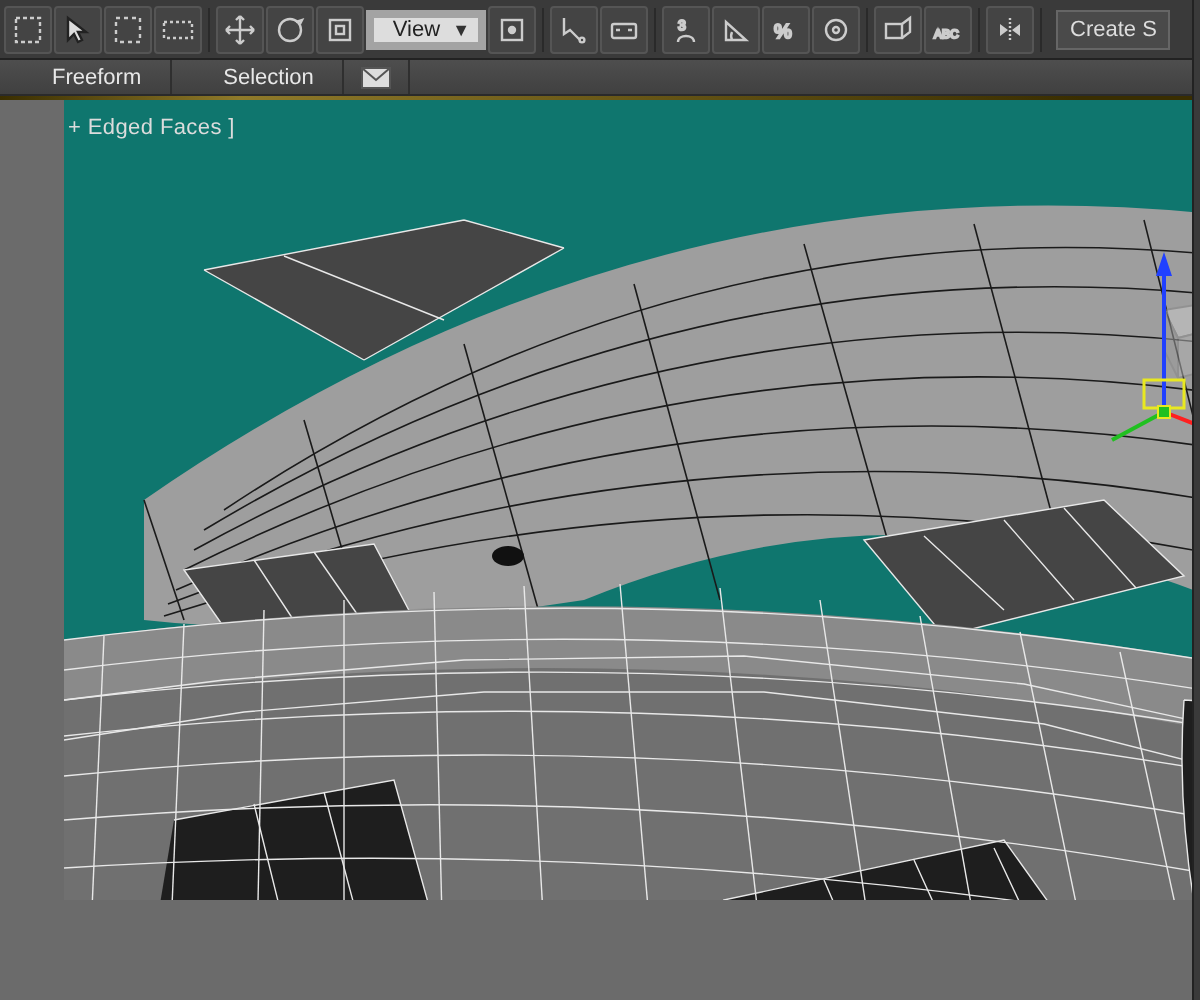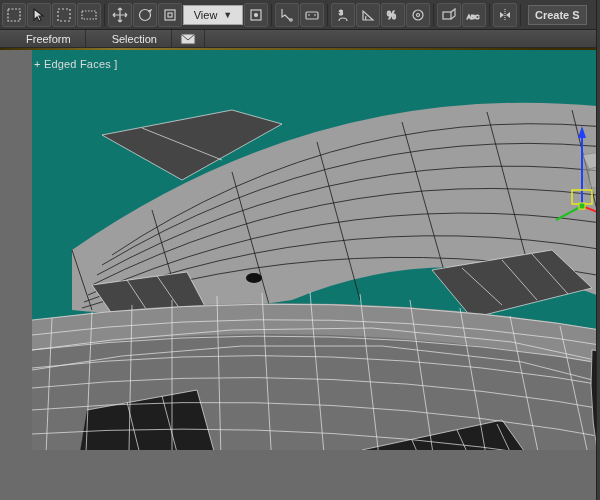--- a/index.html
+++ b/index.html
@@ -30,36 +30,35 @@
       display: flex; align-items: center; justify-content: center;
       color: #ddd;
       cursor: pointer;
     }
     .tool-btn svg { width: 16px; height: 16px; stroke: #ccc; fill: none; stroke-width: 1.2; }
     .sep { width: 1px; height: 22px; background: #2a2a2a; margin: 0 2px; }
     .ref-select {
       display: flex; align-items: center;
       background: #ddd; color: #222;
       height: 20px; padding: 0 4px;
-      border: 1px solid #a3a3a3;
+      border: 4px solid #a3a3a3;
       font-size: 11px;
       min-width: 60px;
-      justify-content: center;
+      justify-content: flex-end;
     }
     .ref-select .chev { font-size: 9px; margin-left: 6px; color: #333; }
     .panel-tab {
       background: #4a4a4a;
       border: 1px solid #666;
       padding: 2px 6px;
       font-size: 11px;
       color: #ddd;
       height: 20px;
       display: flex; align-items: center;
       margin-left: 4px;
-      font-weight: bold;
     }
     
     .ribbon {
       height: 18px;
       background: linear-gradient(#4e4e4e,#404040);
       border-bottom: 1px solid #2a2a2a;
       display: flex;
       align-items: center;
       color: #e8e8e8;
       font-size: 11px;

